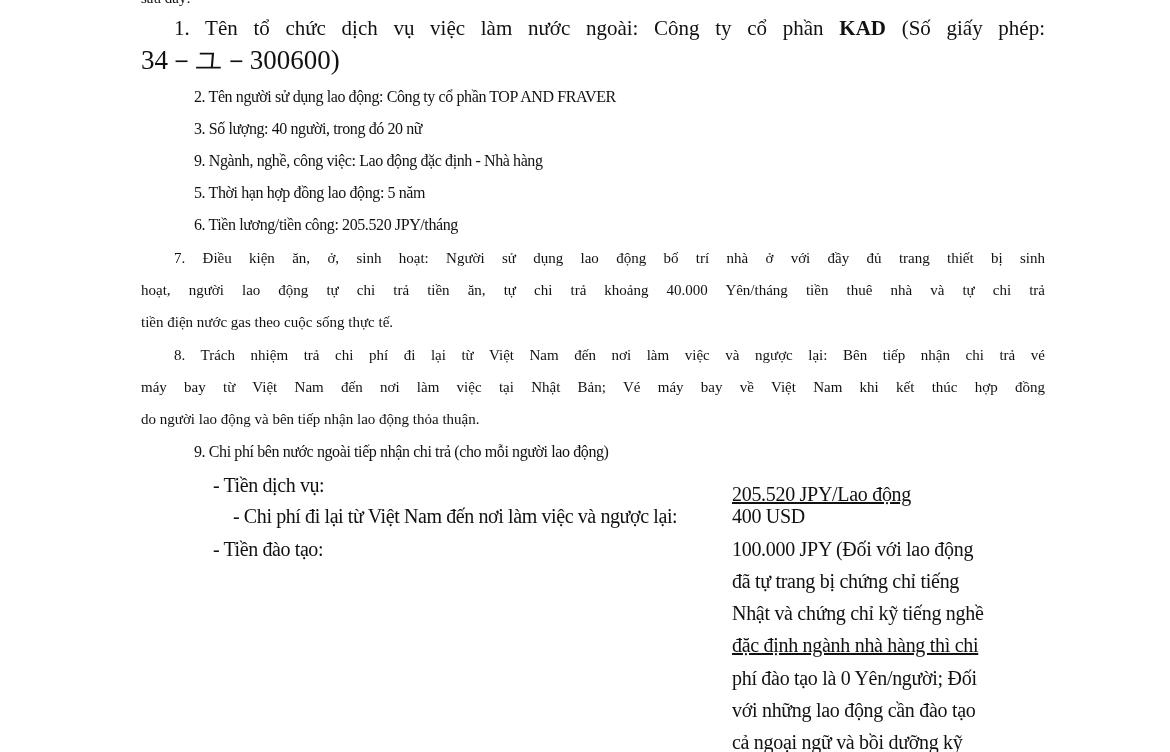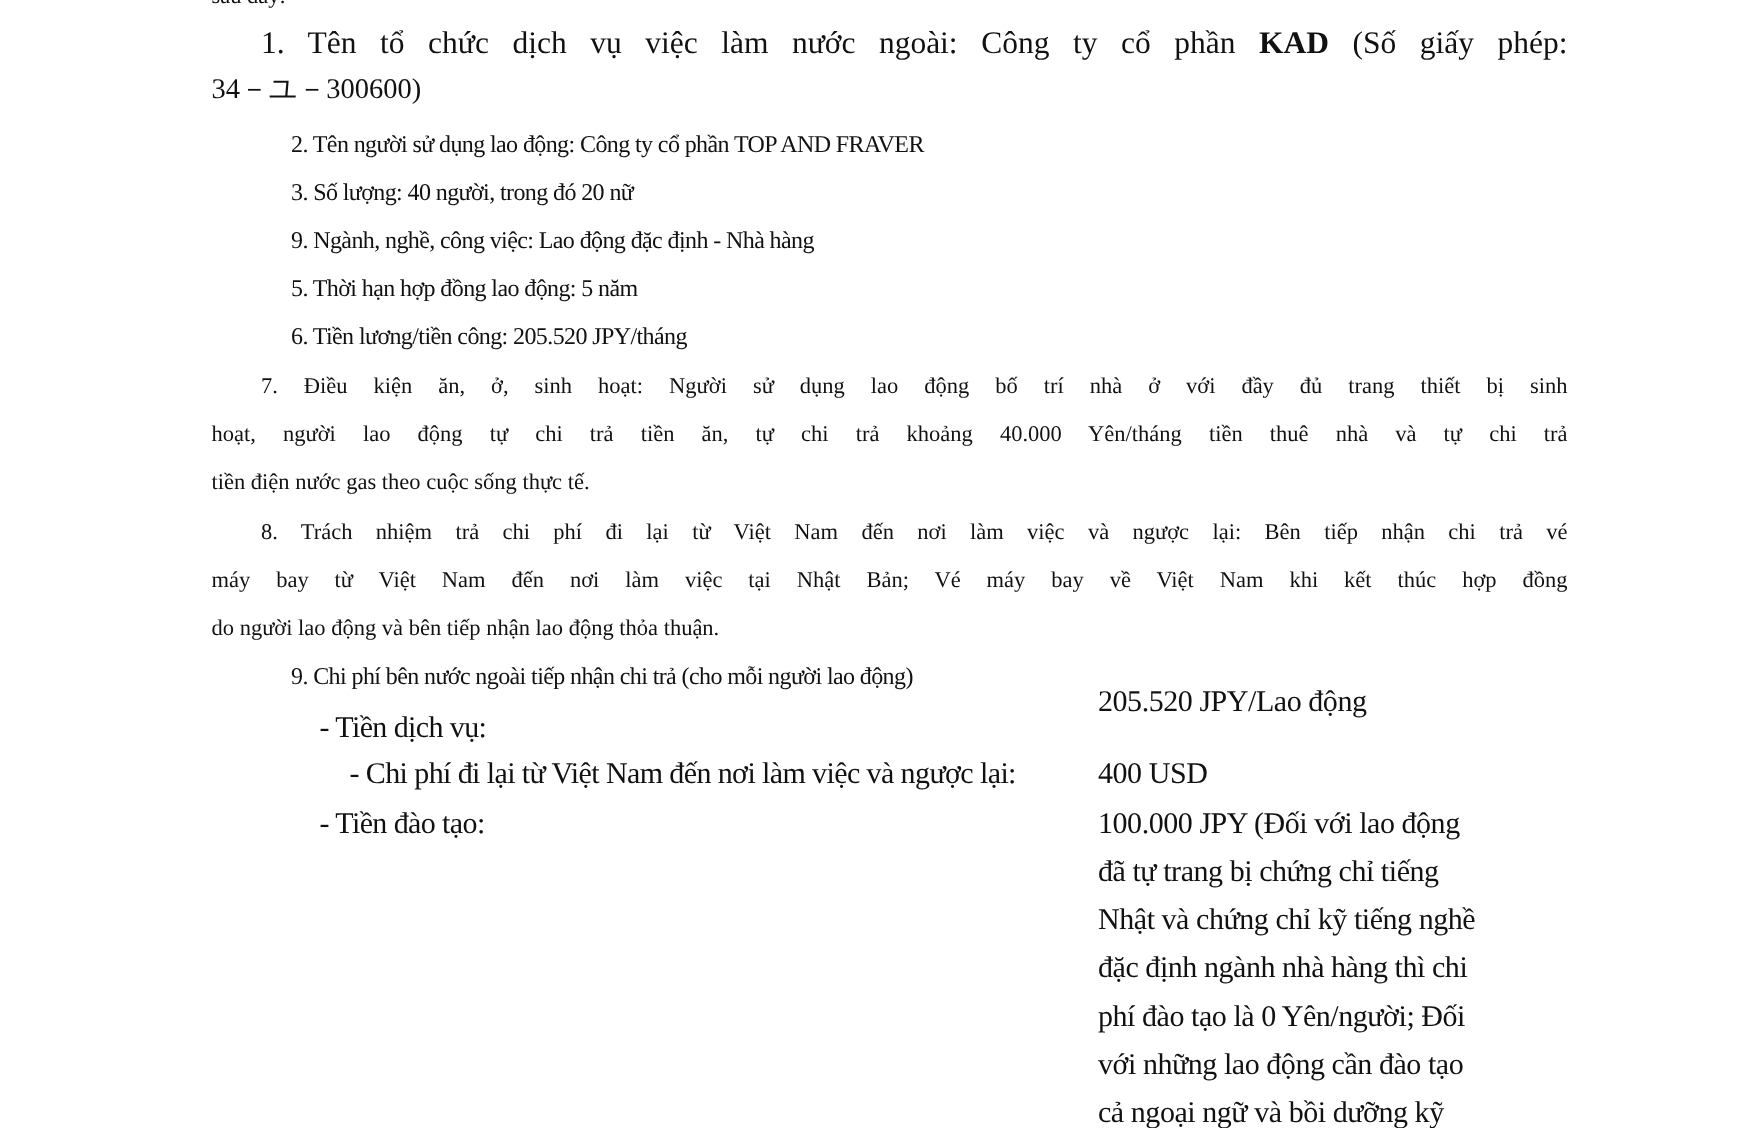--- a/index.html
+++ b/index.html
@@ -59,48 +59,48 @@
   }
 </style>
 </head>
 <body>
 
 <div class="page">
 
   <div class="line" style="top:-18px;">sau đây:</div>
 
   <div class="line justify" style="top:12px; text-indent:33px; font-size:21px;"><span>1. Tên tổ chức dịch vụ việc làm nước ngoài: Công ty cổ phần </span><span class="bold">KAD</span><span> (Số giấy phép:</span></div>
-  <div class="line" style="top:44px; font-size:19px;">34－ユ－300600)</div>
+  <div class="line" style="top:44px; font-size:27px;">34－ユ－300600)</div>
 
   <div class="line narrow" style="top:81px; left:32px;">2. Tên người sử dụng lao động: Công ty cổ phần TOP AND FRAVER</div>
   <div class="line narrow" style="top:113px; left:32px;">3. Số lượng: 40 người, trong đó 20 nữ</div>
   <div class="line narrow" style="top:145px; left:32px;">9. Ngành, nghề, công việc: Lao động đặc định - Nhà hàng</div>
   <div class="line narrow" style="top:177px; left:32px;text-align:center;">5. Thời hạn hợp đồng lao động: 5 năm</div>
   <div class="line narrow" style="top:209px; left:32px;">6. Tiền lương/tiền công: 205.520 JPY/tháng</div>
 
   <div class="line justify" style="top:242px; text-indent:33px;">7. Điều kiện ăn, ở, sinh hoạt: Người sử dụng lao động bố trí nhà ở với đầy đủ trang thiết bị sinh</div>
   <div class="line justify" style="top:274px;">hoạt, người lao động tự chi trả tiền ăn, tự chi trả khoảng 40.000 Yên/tháng tiền thuê nhà và tự chi trả</div>
   <div class="line" style="top:306px;">tiền điện nước gas theo cuộc sống thực tế.</div>
 
   <div class="line justify" style="top:339px; text-indent:33px;">8. Trách nhiệm trả chi phí đi lại từ Việt Nam đến nơi làm việc và ngược lại: Bên tiếp nhận chi trả vé</div>
   <div class="line justify" style="top:371px;">máy bay từ Việt Nam đến nơi làm việc tại Nhật Bản; Vé máy bay về Việt Nam khi kết thúc hợp đồng</div>
   <div class="line" style="top:403px;">do người lao động và bên tiếp nhận lao động thỏa thuận.</div>
 
   <div class="line narrow" style="top:436px; left:32px;">9. Chi phí bên nước ngoài tiếp nhận chi trả (cho mỗi người lao động)</div>
 
   <div>
     <div class="fee-label" style="top:469px;">- Tiền dịch vụ:</div>
-    <div class="fee-value" style="top:452px;">205.520 JPY/Lao động</div>
+    <div class="fee-value" style="top:478px;text-decoration:underline;">205.520 JPY/Lao động</div>
 
     <div class="fee-label" style="top:500px;margin-left:20px;">- Chi phí đi lại từ Việt Nam đến nơi làm việc và ngược lại:</div>
     <div class="fee-value" style="top:500px;">400 USD</div>
 
     <div class="fee-label" style="top:533px;">- Tiền đào tạo:</div>
     <div class="fee-value" style="top:533px;">100.000 JPY (Đối với lao động</div>
     <div class="fee-value" style="top:565px;">đã tự trang bị chứng chỉ tiếng</div>
     <div class="fee-value" style="top:597px;">Nhật và chứng chỉ kỹ tiếng nghề</div>
-    <div class="fee-value" style="top:629px;">đặc định ngành nhà hàng thì chi</div>
+    <div class="fee-value" style="top:629px;text-decoration:underline;">đặc định ngành nhà hàng thì chi</div>
     <div class="fee-value" style="top:662px;">phí đào tạo là 0 Yên/người; Đối</div>
     <div class="fee-value" style="top:694px;">với những lao động cần đào tạo</div>
     <div class="fee-value" style="top:726px;">cả ngoại ngữ và bồi dưỡng kỹ</div>
   </div>
 
 </div>
 
 </body></html>

